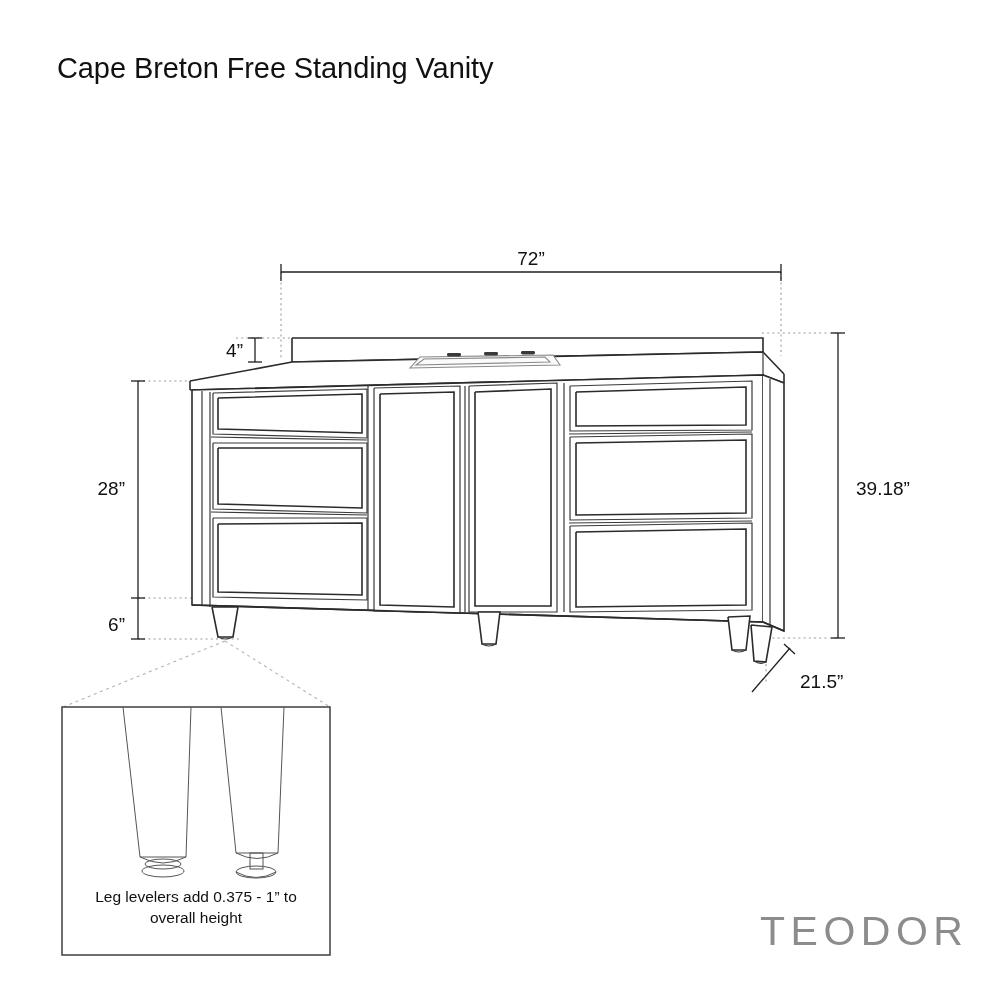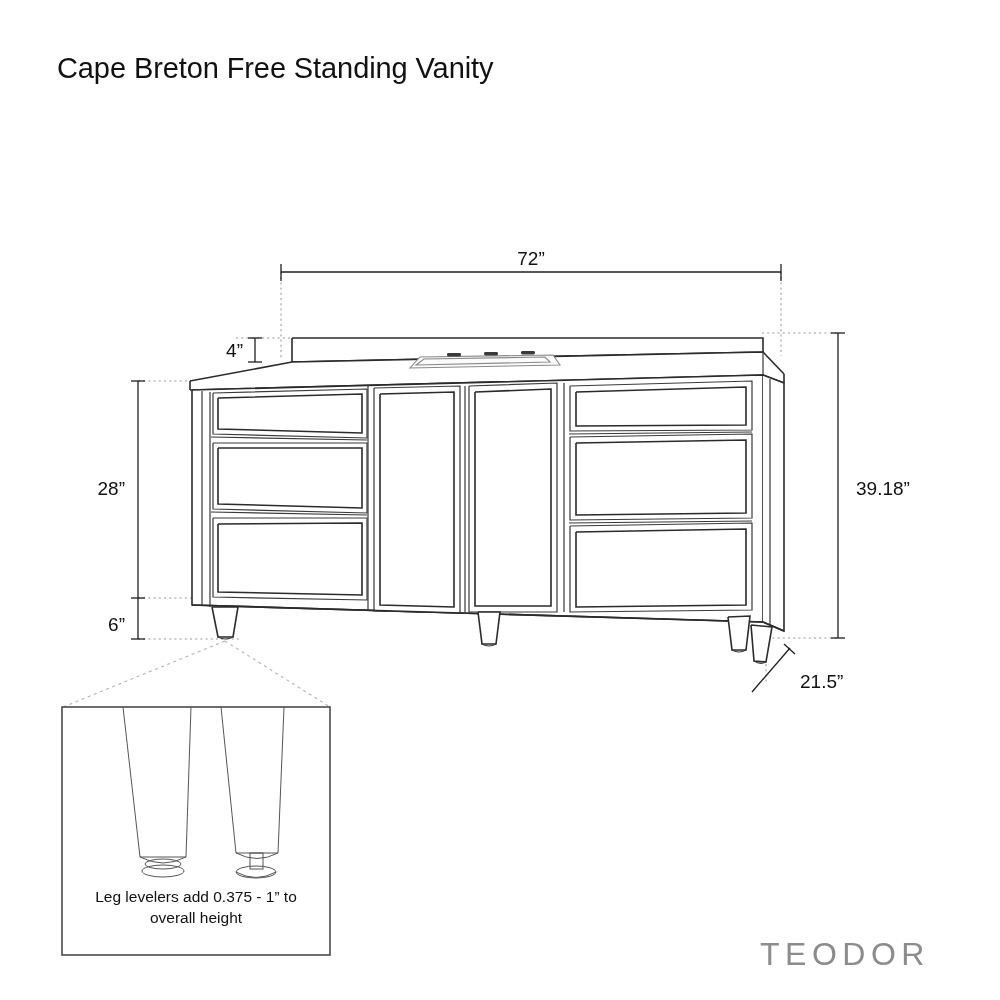--- a/index.html
+++ b/index.html
@@ -32,26 +32,25 @@
     line-height: 41px;
     font-weight: 400;
     letter-spacing: -0.1px;
     color: #111111;
     white-space: pre;
   }
   .brand {
     position: absolute;
     left: 760px;
     top: 908px;
-    font-size: 32px;
+    font-size: 41px;
     letter-spacing: 5.5px;
     color: #8c8c8c;
     font-weight: 300;
     font-family: "Liberation Sans", sans-serif;
-    margin-top: 28px;
   }
   svg.drawing {
     position: absolute;
     left: 0;
     top: 0;
     width: 1000px;
     height: 1000px;
   }
   .dimtext {
     font-family: "Liberation Sans", sans-serif;

